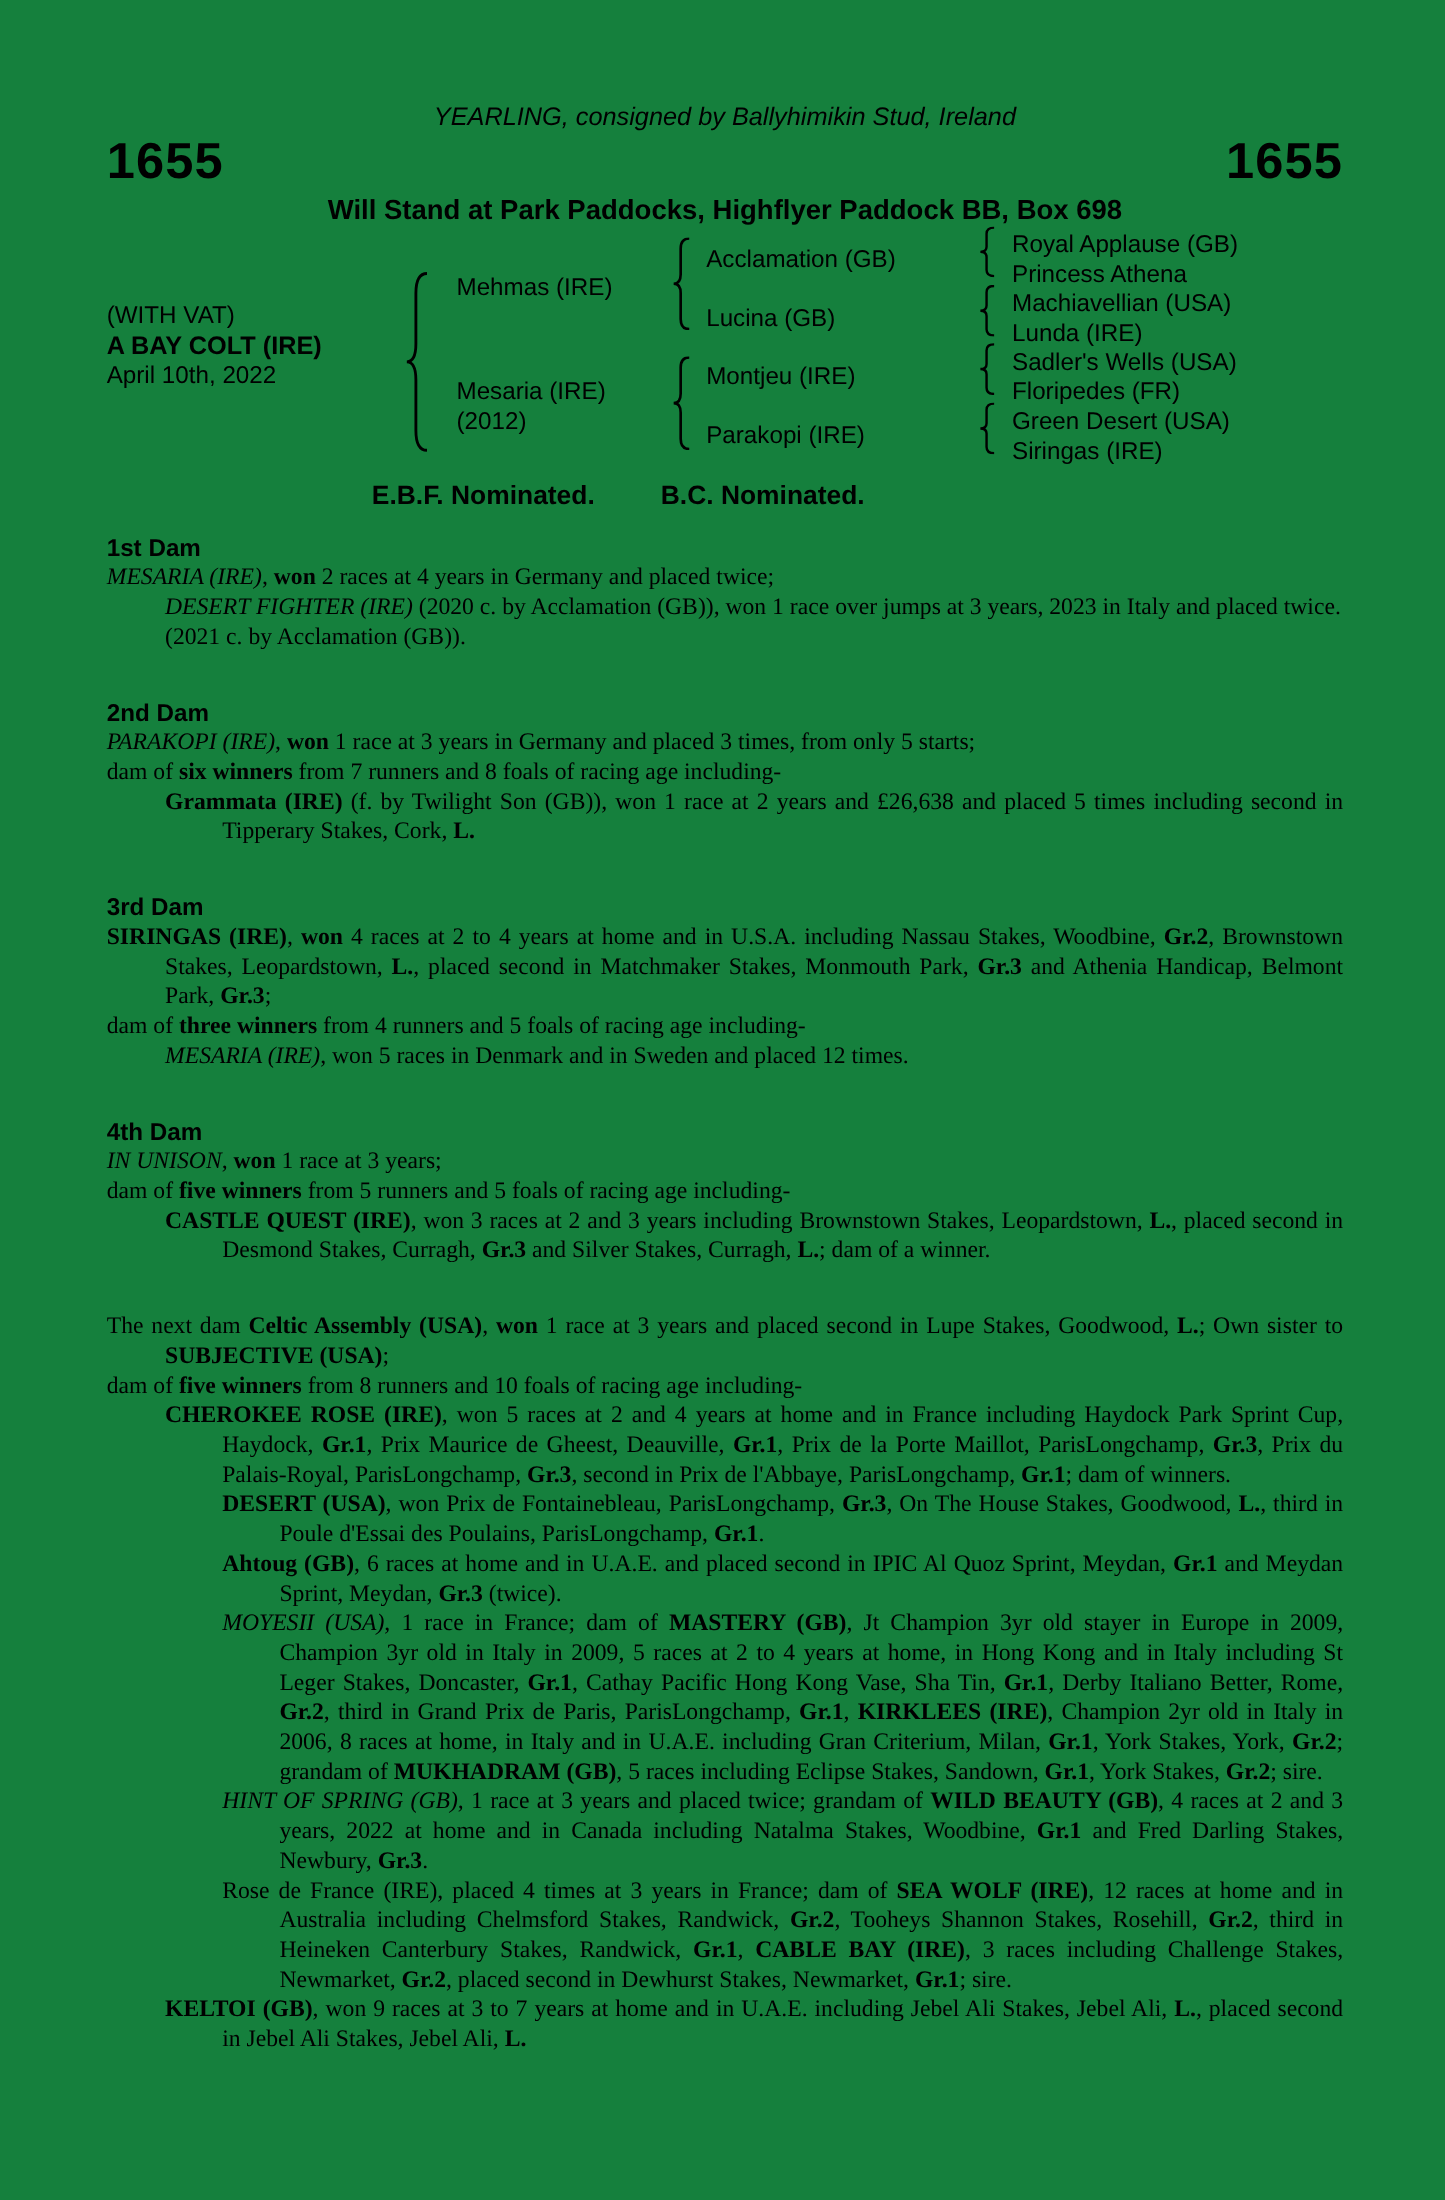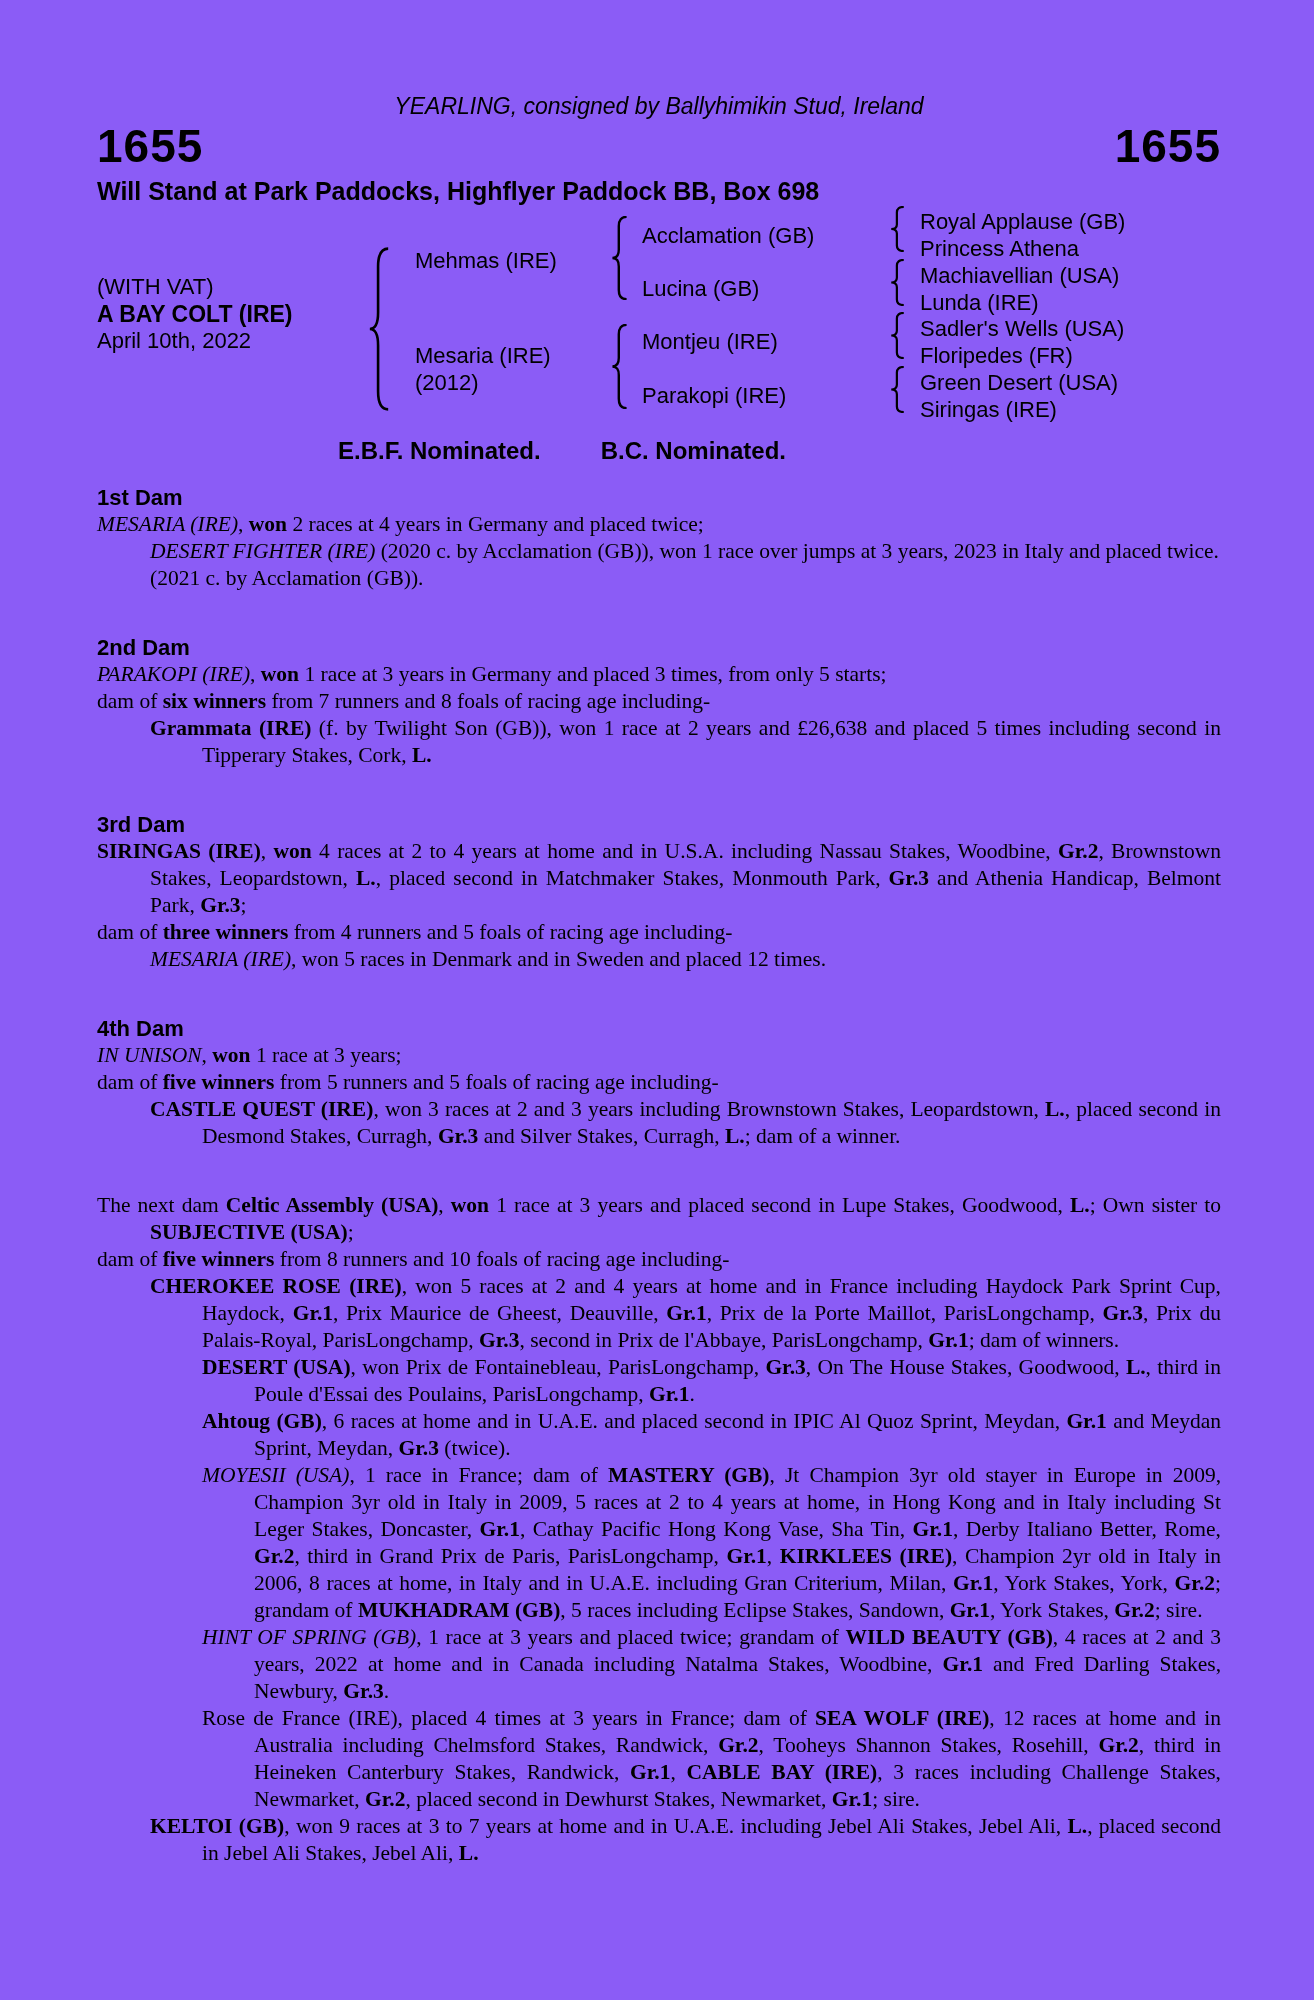--- a/index.html
+++ b/index.html
@@ -2,28 +2,28 @@
 <html><head>
 <meta charset="utf-8">
 <style>
   html,body{margin:0;padding:0;background:#ffffff;}
   body{
     width:1314px;height:2000px;overflow:hidden;
     font-family:"Liberation Sans", sans-serif;
     color:#000;
     -webkit-font-smoothing:antialiased;
   }
-  .page{position:relative;width:1314px;height:2000px;background:#8b5cf6;}
+  .page{position:relative;width:1314px;height:2000px;background:#15803d;}
   .content{padding:0 93px 0 97px;}
 
   
   .consignor{padding-top:92px;text-align:center;font-style:italic;font-size:23px;line-height:28px;}
   .lot-row{display:flex;justify-content:space-between;align-items:flex-start;margin-top:3px;
     font-size:46px;font-weight:bold;line-height:46px;letter-spacing:1px;text-align:center;}
-  .stand-line{margin-top:7px;font-weight:bold;font-size:25px;line-height:30px;}
+  .stand-line{margin-top:7px;font-weight:bold;font-size:25px;line-height:30px;text-align:center;}
 
   
   .pedigree{position:relative;height:226px;margin-top:0;font-size:22px;line-height:26px;}
   .ped{position:absolute;white-space:nowrap;}
   .subject-name{font-weight:bold;font-size:23px;}
   .brace{position:absolute;}
   .brace path{fill:none;stroke:#000;}
 
   
   .noms{display:flex;gap:60px;margin-left:241px;margin-top:6px;

